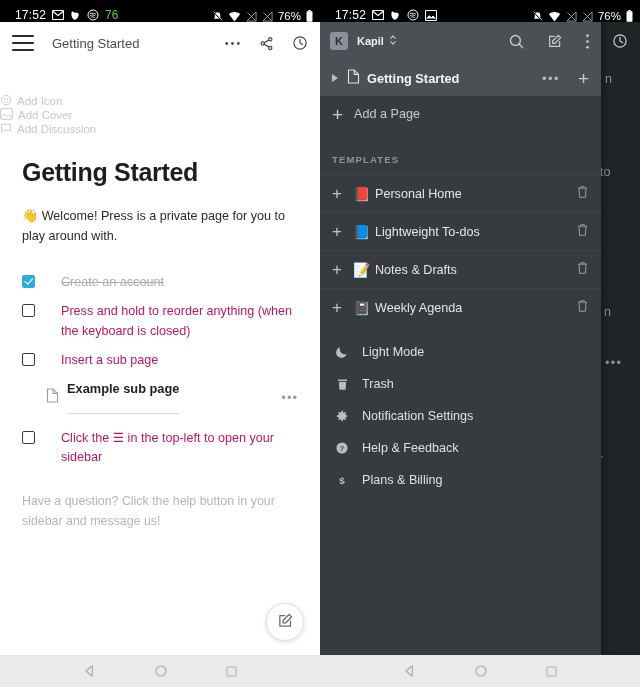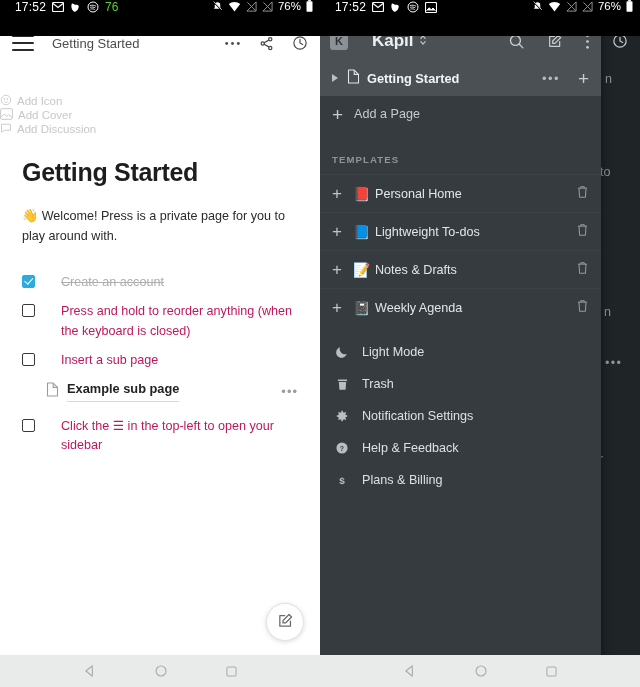--- a/index.html
+++ b/index.html
@@ -7,22 +7,22 @@
     width: 640px; height: 687px;
     background: #000;
     font-family: "Liberation Sans", sans-serif;
     overflow: hidden;
   }
   .screens { display: flex; width: 640px; height: 687px; }
   .phone { width: 320px; height: 687px; position: relative; overflow: hidden; }
 
   
   .statusbar {
-    height: 36px; background: #000; color: #fff;
-    display: flex; align-items: flex-start; padding: 0 7px;
+    height: 22px; background: #000; color: #fff;
+    display: flex; align-items: flex-end; padding: 0 7px;
     font-size: 11.5px; position: relative; z-index: 50;
   }
   .sb-left { display: flex; align-items: center; gap: 6px; }
   .sb-time { font-size: 12px; letter-spacing: .2px; padding-left: 8px; }
   .sb-right { margin-left: auto; display: flex; align-items: center; gap: 5px; }
   .sb-pct { font-size: 11.5px; }
   .sb-green { color: #57d12d; font-size: 12px; font-weight: 500; }
   .sbi { display: inline-flex; align-items: center; }
 
   
@@ -74,21 +74,21 @@
   }
   .todo-text { font-size: 12.6px; line-height: 1.55; color: #be185d; }
   .todo-text.done { color: #aeaeae; text-decoration: line-through; }
 
   .subpage {
     display: flex; align-items: center; gap: 8px; margin: 4px 0 12px 24px;
     padding-bottom: 3px;
   }
   .subpage-name {
     font-size: 12.8px; font-weight: 700; color: #232323;
-    border-bottom: 1px solid #d8d8d8; padding-bottom: 5px;
+    border-bottom: 1px solid #d8d8d8; padding-bottom: 17px;
   }
   .subpage .dots { margin-left: auto; color: #9b9b9b; letter-spacing: 1px; font-size: 13px; }
 
   .helptext {
     font-size: 12.4px; line-height: 1.6; color: #b6b6b6; margin-top: 24px;
   }
 
   .fab {
     position: absolute; right: 16px; bottom: 46px;
     width: 38px; height: 38px; border-radius: 50%; background: #fff;
@@ -112,21 +112,21 @@
   }
   .d-head {
     height: 38px; display: flex; align-items: center; padding: 0 10px;
     background: #4a5054;
   }
   .avatar {
     width: 18px; height: 18px; border-radius: 3px; background: #8b9196;
     color: #2c3134; font-size: 11px; font-weight: 700;
     display: flex; align-items: center; justify-content: center;
   }
-  .uname { margin-left: 24px; font-size: 17px; font-weight: 700; color: #eceff0; }
+  .uname { margin-left: 9px; font-size: 11px; font-weight: 700; color: #eceff0; }
   .sortic { margin-left: 5px; color: #c2c7ca; font-size: 9px; line-height: 1; }
 
   .d-actions {
     position: absolute; top: 0; right: 0; height: 38px; width: 359px;
     display: flex; align-items: center; justify-content: flex-end;
     gap: 22px; padding-right: 12px; z-index: 6;
   }
   .dic { color: #c9ced1; display: inline-flex; }
 
   .d-list { flex: 1; overflow: hidden; padding-top: 0; }
@@ -344,20 +344,21 @@
             </span>
             <span class="subpage-name">Example sub page</span>
             <span class="dots">•••</span>
           </div>
 
           <div class="todo">
             <span class="cbox"></span>
             <span class="todo-text">Click the ☰ in the top-left to open your sidebar</span>
           </div>
 
+          <div class="helptext">Have a question? Click the help button in your sidebar and message us!</div>
         </div>
       </div>
 
       <div class="fab">
         <span>
           <svg width="17" height="17" viewBox="0 0 24 24" fill="none" stroke="#6b6b6b" stroke-width="1.8">
               <path d="M19 13v7H4V5h7" stroke-linecap="round" stroke-linejoin="round"></path>
               <path d="M17 3.5l3.5 3.5L12 15.5H8.5V12L17 3.5z" stroke-linejoin="round"></path>
             </svg>
         </span>

